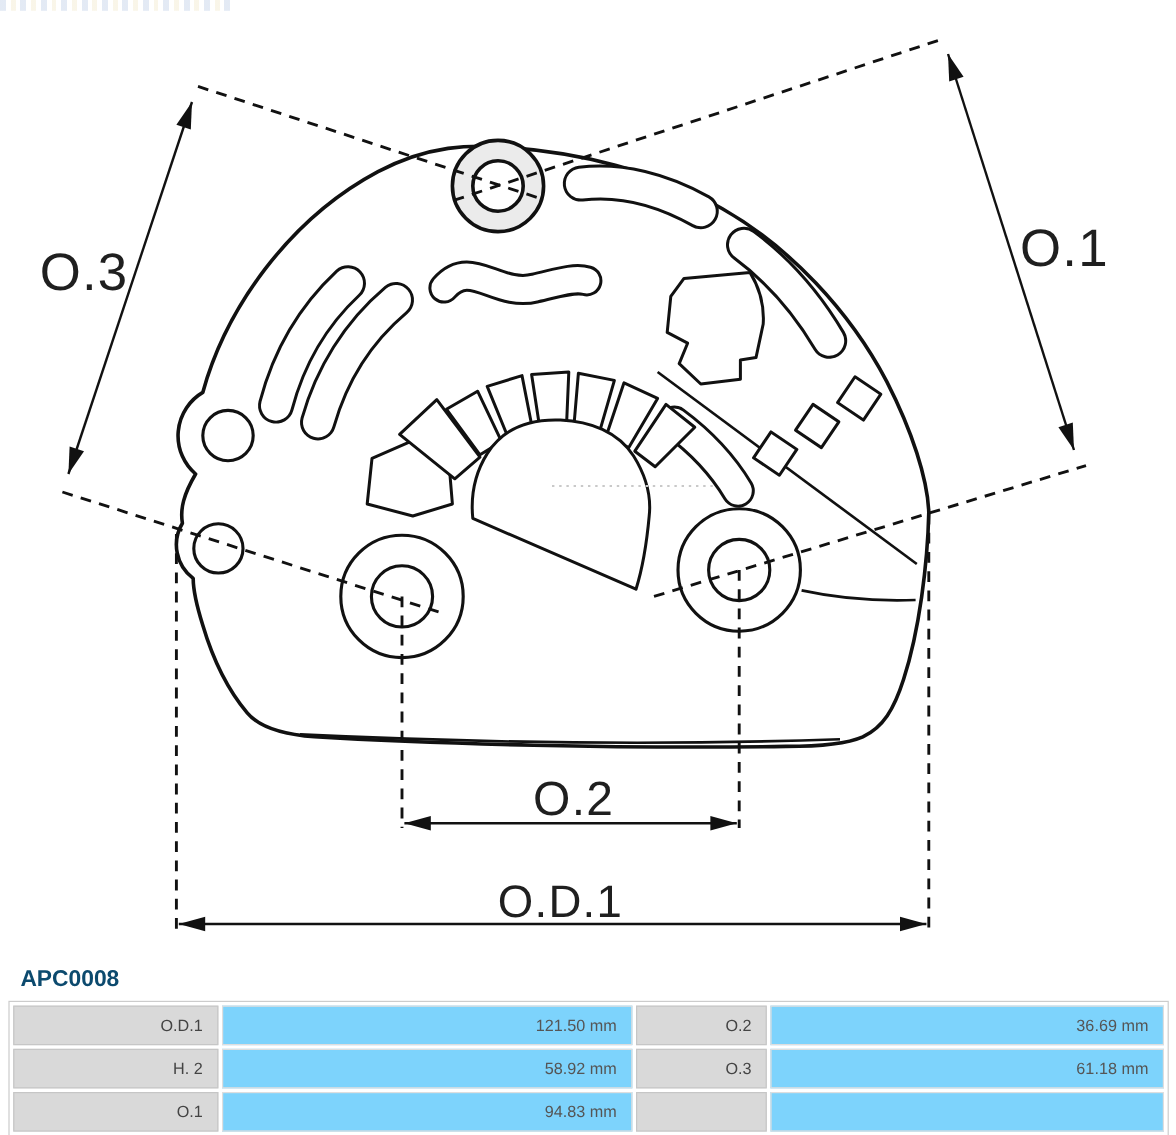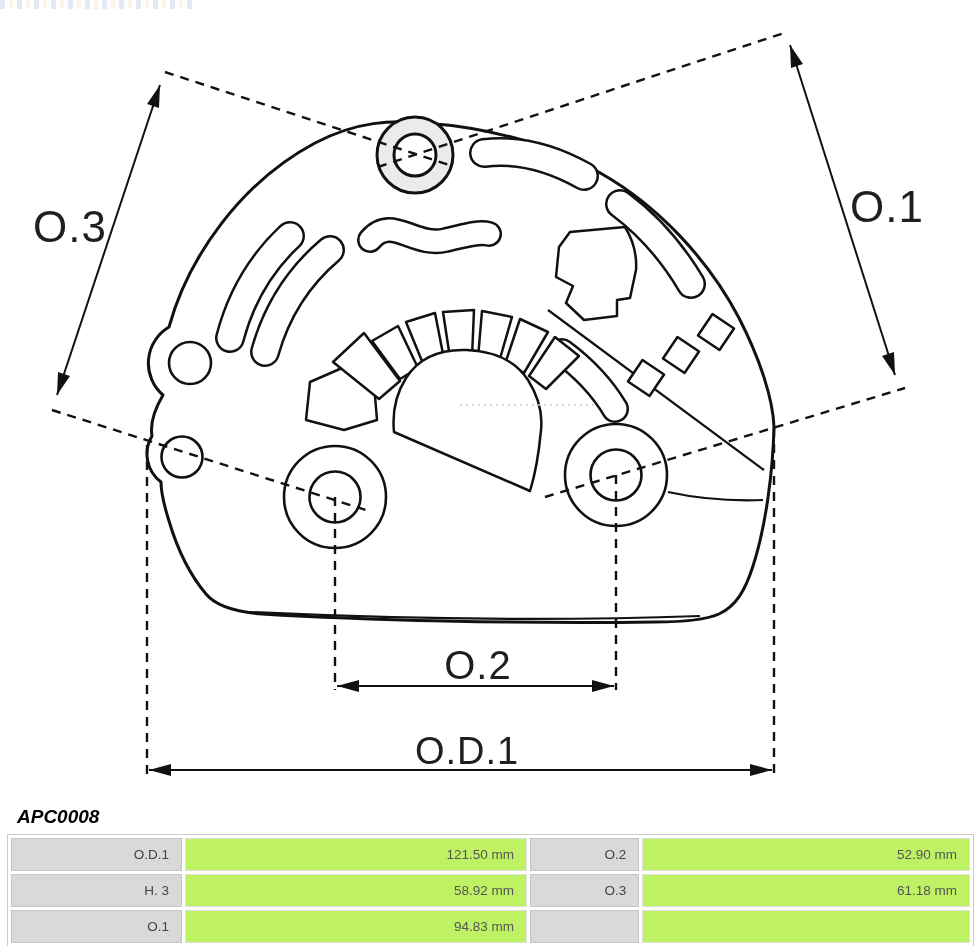--- a/index.html
+++ b/index.html
@@ -18,27 +18,27 @@
   .cut{fill:#ffffff;stroke:#111;stroke-width:2.5;stroke-linejoin:round;}
   .hole{fill:#ffffff;stroke:#111;stroke-width:2.6;}
   .cap-o{fill:none;stroke:#111;stroke-linecap:round;}
   .cap-i{fill:none;stroke:#fff;stroke-linecap:round;}
   .dash{fill:none;stroke:#111;stroke-width:2.4;stroke-dasharray:9 7;}
   .dim{fill:none;stroke:#111;stroke-width:2;}
   .head{fill:#111;stroke:none;}
   .faint{fill:none;stroke:#c9c9c9;stroke-width:1.5;stroke-dasharray:2 4;}
   .dimlabel{fill:#1f1f1f;font-family:"Liberation Sans",sans-serif;letter-spacing:1px;}
 
-  .part-code{margin:6px 0 6px 17px;font-size:19px;font-weight:bold;color:#000000;font-style:italic;}
+  .part-code{margin:6px 0 6px 17px;font-size:19px;font-weight:bold;color:#0c4a6e;}
   .spec-table{width:967px;margin:2px 6px 0 7px;border-collapse:separate;border-spacing:3px;
     background:#fff;border:1px solid #ccc;}
   .spec-table td{font-size:13.5px;padding:6px 12px;text-align:right;height:19px;
     font-family:"Liberation Sans",sans-serif;}
   .spec-table td.lab{background:#d9d9d9;border:1px solid #c6c6c6;color:#444;}
-  .spec-table td.val{background:#bef264;border:1px solid #dedede;color:#555;}
+  .spec-table td.val{background:#7dd3fc;border:1px solid #dedede;color:#555;}
 </style>
 </head>
 <body>
 
 <div class="page">
 
   <div class="artifact-strip"></div>
 
   <div class="drawing">
     <svg viewBox="0 0 980 800" xmlns="http://www.w3.org/2000/svg">
@@ -176,24 +176,24 @@
         <col style="width:18%">
           <col style="width:36%">
           <col style="width:11.5%">
           <col style="width:34.5%">
       </colgroup>
       <tbody>
         <tr>
           <td class="lab">O.D.1</td>
           <td class="val">121.50 mm</td>
           <td class="lab">O.2</td>
-          <td class="val">52.90 mm</td>
+          <td class="val">36.69 mm</td>
         </tr>
         <tr>
-          <td class="lab">H. 3</td>
+          <td class="lab">H. 2</td>
           <td class="val">58.92 mm</td>
           <td class="lab">O.3</td>
           <td class="val">61.18 mm</td>
         </tr>
         <tr>
           <td class="lab">O.1</td>
           <td class="val">94.83 mm</td>
           <td class="lab"></td>
           <td class="val"></td>
         </tr>

